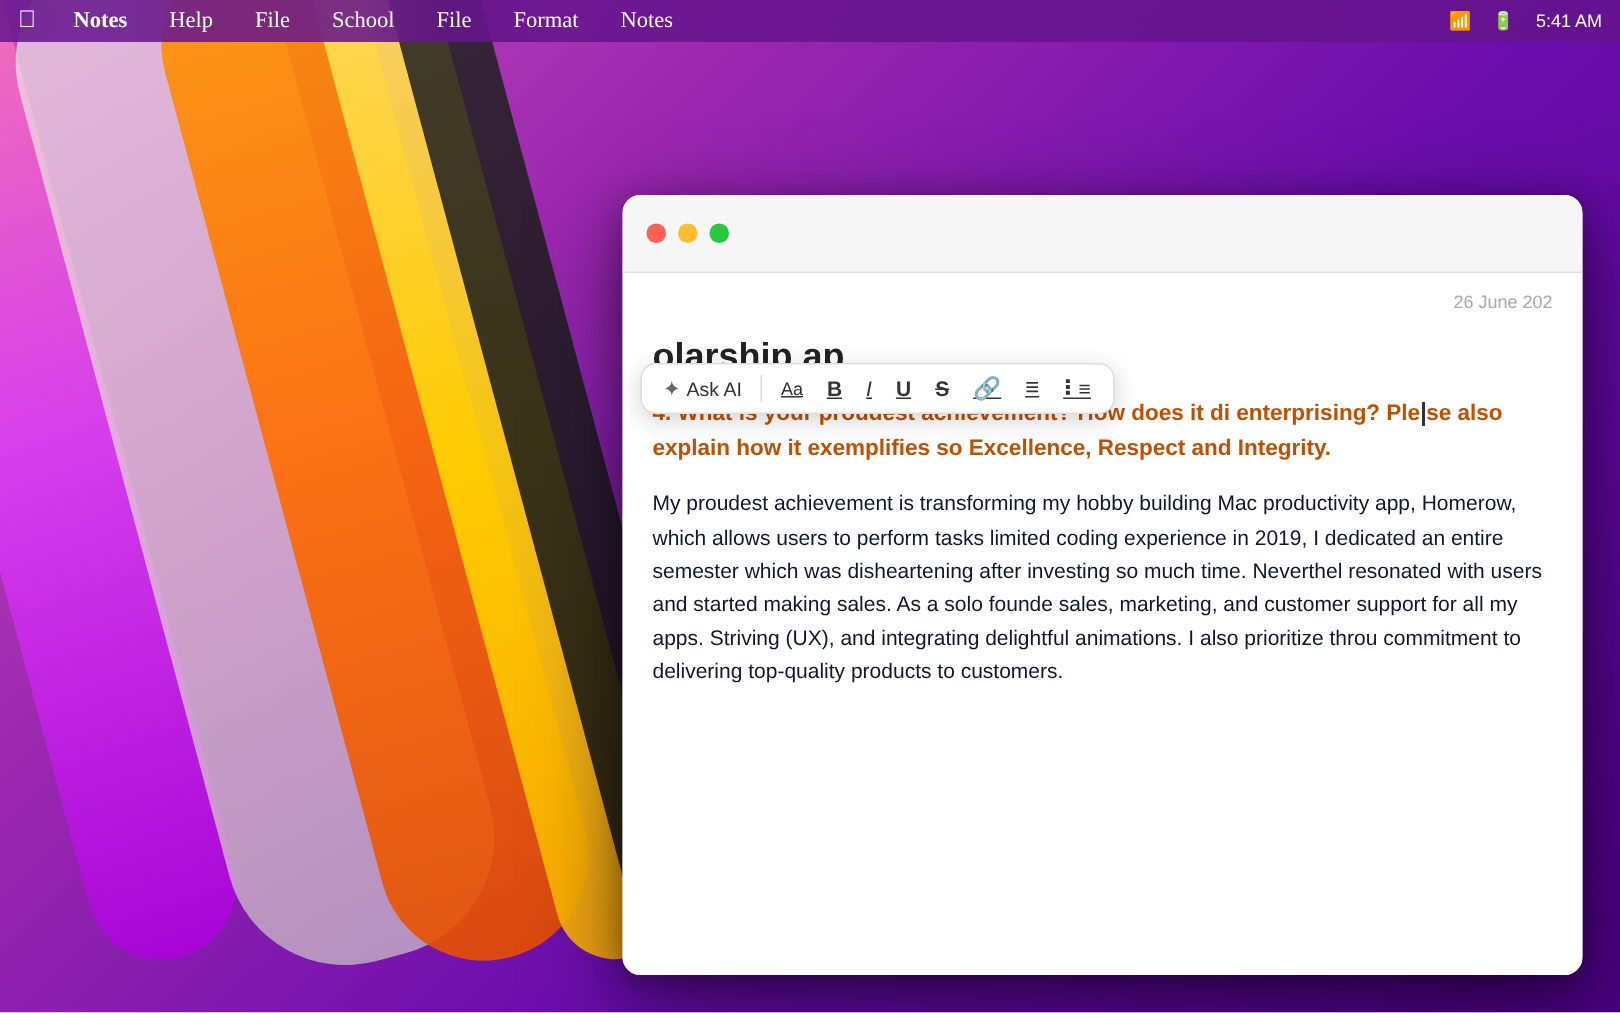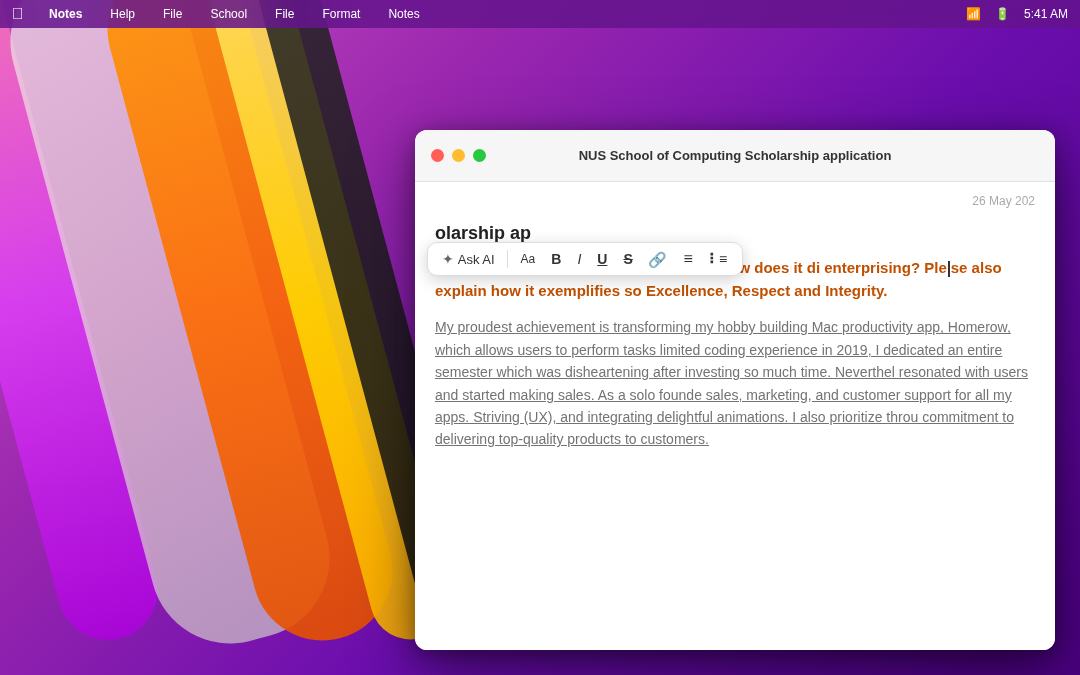--- a/index.html
+++ b/index.html
@@ -101,25 +101,26 @@
     }
 
     .menubar-apple {
       font-size: 16px;
       color: white;
       margin-right: 2px;
     }
 
     .menubar-item {
       color: white;
-      font-size: 12px;
+      font-size: 15px;
       font-weight: 400;
       cursor: pointer;
       padding: 2px 5px;
       border-radius: 4px;
+      font-family: Liberation Serif, serif;
     }
 
     .menubar-item.active {
       font-weight: 600;
     }
 
     .menubar-right {
       margin-left: auto;
       display: flex;
       align-items: center;
@@ -241,57 +242,57 @@
     .toolbar-btn {
       background: none;
       border: none;
       font-size: 14px;
       font-weight: 600;
       color: #333;
       cursor: pointer;
       padding: 2px 5px;
       border-radius: 4px;
       line-height: 1;
+      text-decoration: underline;
     }
 
     .toolbar-btn.italic { font-style: italic; font-weight: 400; }
     .toolbar-btn.underline { text-decoration: underline; }
     .toolbar-btn.strikethrough { text-decoration: line-through; }
 
     .toolbar-btn-aa {
       font-size: 12px;
       font-weight: 500;
       color: #333;
     }
 
     
     .note-heading-partial {
-      font-size: 18px;
+      font-size: 24px;
       font-weight: 700;
       color: #222;
       padding: 10px 20px 4px;
       line-height: 1.3;
       overflow: hidden;
       white-space: nowrap;
     }
 
     .note-question {
       font-size: 15px;
       font-weight: 700;
       color: #c05000;
       padding: 8px 20px 4px;
       line-height: 1.5;
     }
 
     .note-body {
       font-size: 14px;
-      color: #737373;
+      color: #0f172a;
       padding: 10px 20px;
       line-height: 1.6;
-      text-decoration: underline;
     }
 
     
     .text-cursor {
       display: inline-block;
       width: 2px;
       height: 16px;
       background: #333;
       vertical-align: middle;
       margin: 0 1px;
@@ -327,26 +328,25 @@
 </div>
 
 <div class="notes-window">
 
   <div class="window-titlebar">
     <div class="window-controls">
       <button class="window-btn btn-close"></button>
       <button class="window-btn btn-minimize"></button>
       <button class="window-btn btn-maximize"></button>
     </div>
-    <div class="window-title">NUS School of Computing Scholarship application</div>
   </div>
 
   <div class="window-content">
 
-    <div class="note-date">26 May 202</div>
+    <div class="note-date">26 June 202</div>
 
     <div class="note-heading-partial">olarship ap</div>
 
     <div class="format-toolbar">
       <button class="toolbar-ask-ai">
         <span class="toolbar-ask-ai-icon">✦</span>
         <span>Ask AI</span>
       </button>
       <div class="toolbar-sep"></div>
       <button class="toolbar-btn toolbar-btn-aa">Aa</button>

